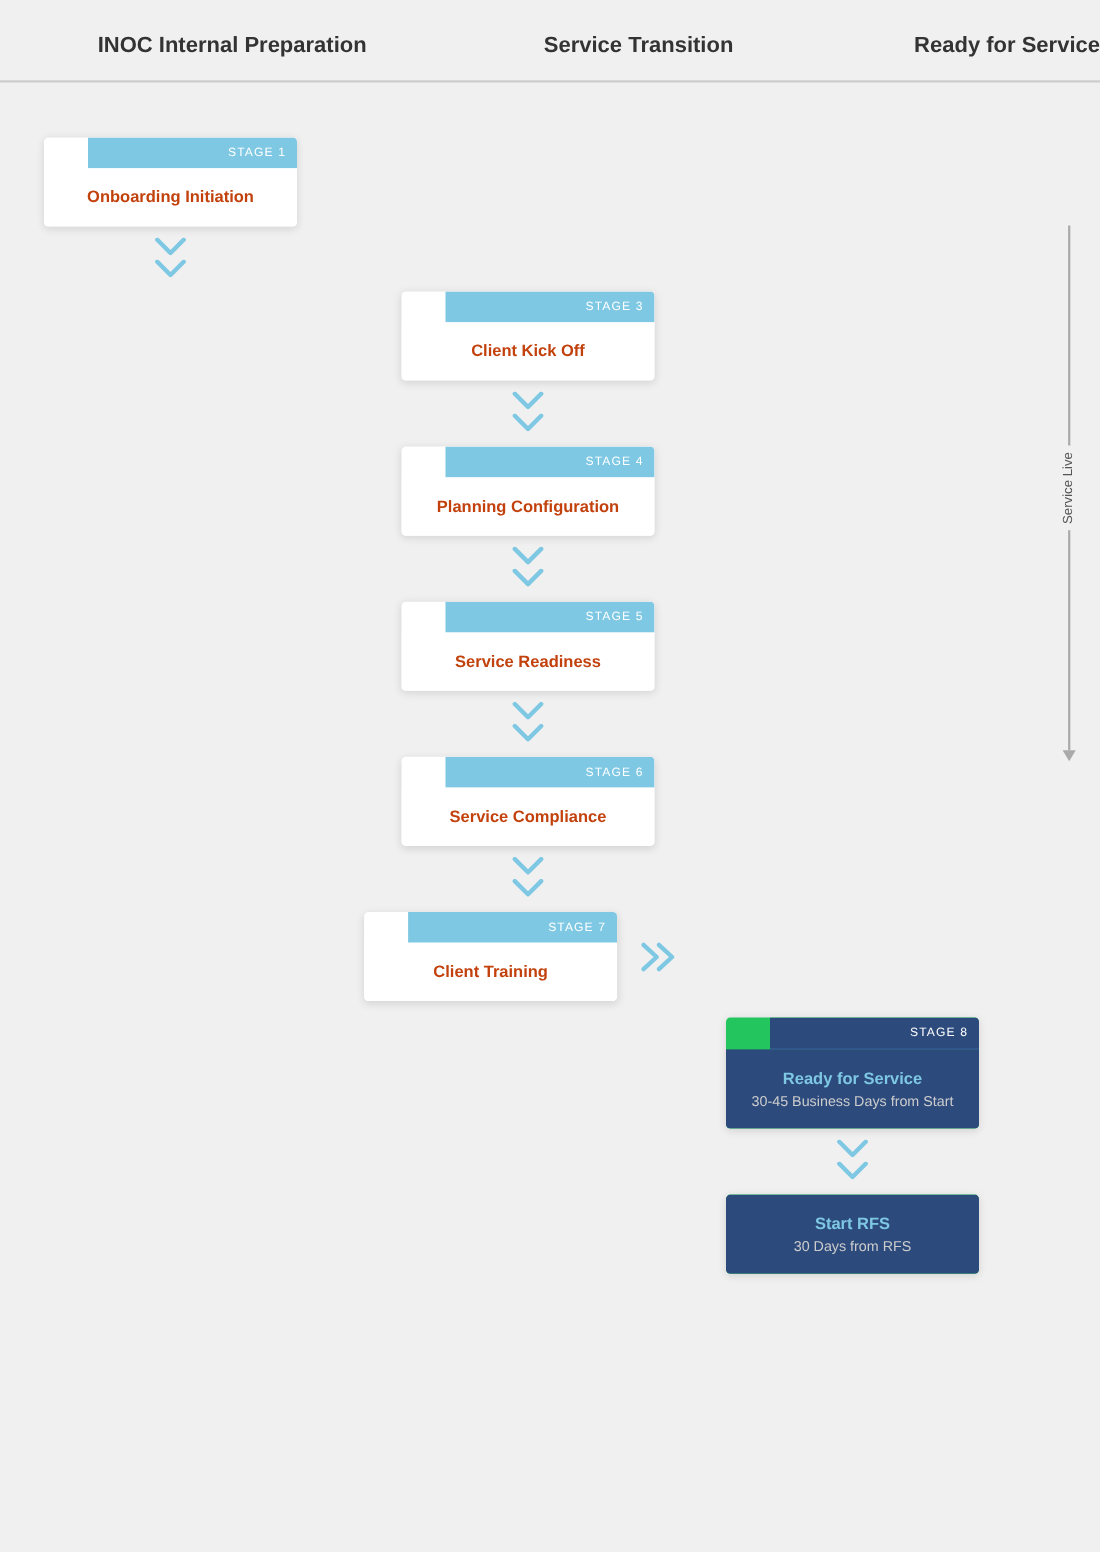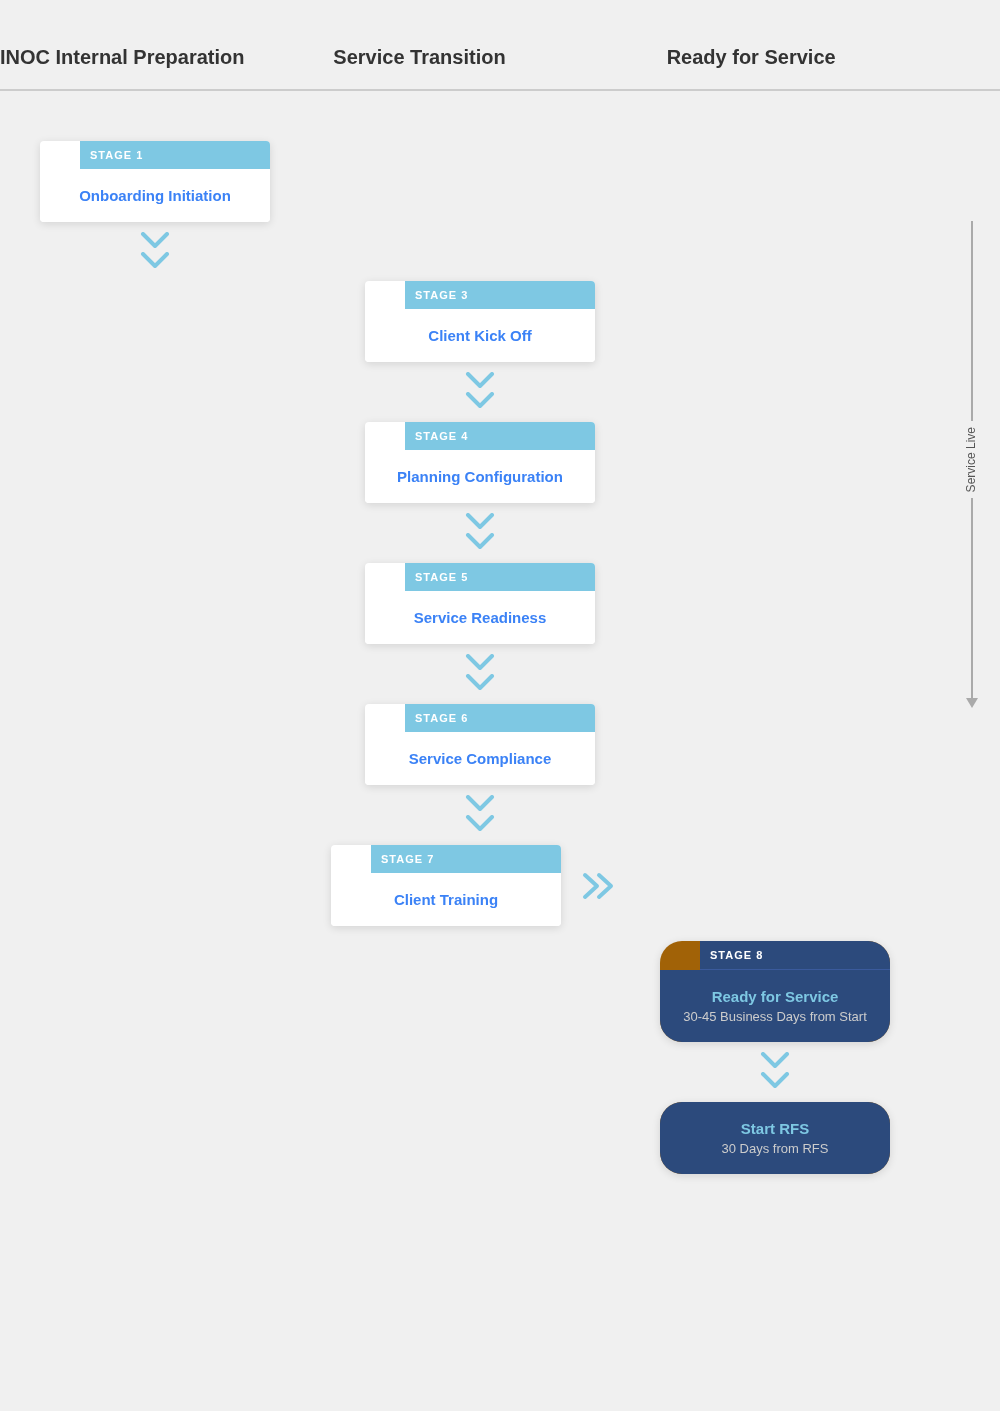--- a/index.html
+++ b/index.html
@@ -12,25 +12,24 @@
 
     .header {
       display: flex;
       border-bottom: 2px solid #ccc;
       padding: 30px 0 20px 0;
       background: #f0f0f0;
     }
 
     .header-col {
       flex: 1;
-      text-align: left;
+      text-align: right;
       font-size: 20px;
       font-weight: 700;
       color: #333;
-      margin-top: 16px;
     }
 
     .main-content {
       display: flex;
       padding: 30px 0;
       position: relative;
     }
 
     .col-left {
       width: 310px;
@@ -60,30 +59,29 @@
     .stage-box {
       width: 230px;
       background: #fff;
       border-radius: 4px;
       box-shadow: 0 2px 8px rgba(0,0,0,0.12);
       overflow: hidden;
       margin-bottom: 0;
     }
 
     .stage-box.dark {
-      background: #a16207;
-      border-radius: 22px;
+      background: #22c55e;
     }
 
     .stage-header {
       background: #7ec8e3;
-      text-align: left;
+      text-align: right;
       padding: 8px 10px;
       font-size: 11px;
-      font-weight: 700;
+      font-weight: 400;
       color: #fff;
       letter-spacing: 1px;
       text-transform: uppercase;
       margin-left: 40px;
     }
 
     .stage-header.dark {
       background: #2c4a7c;
       border-bottom: 1px solid #3a5a9c;
     }
@@ -94,21 +92,21 @@
       background: #fff;
     }
 
     .stage-body.dark {
       background: #2c4a7c;
     }
 
     .stage-title {
       font-size: 15px;
       font-weight: 700;
-      color: #3b82f6;
+      color: #c2410c;
     }
 
     .stage-title.dark {
       color: #7ec8e3;
     }
 
     .stage-subtitle {
       font-size: 13px;
       color: #555;
       margin-top: 4px;

